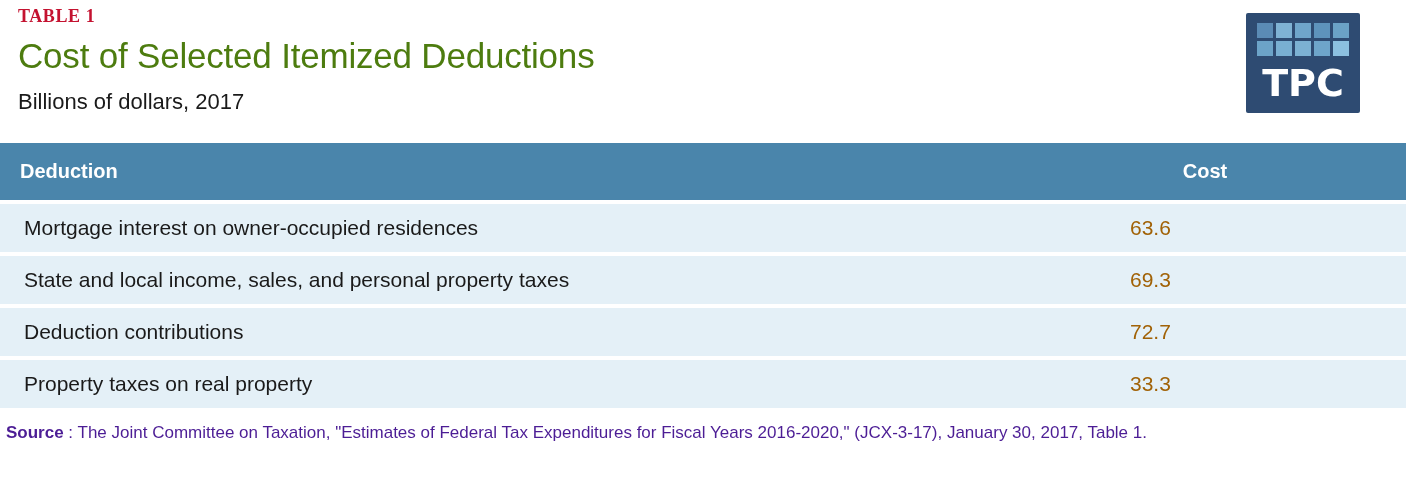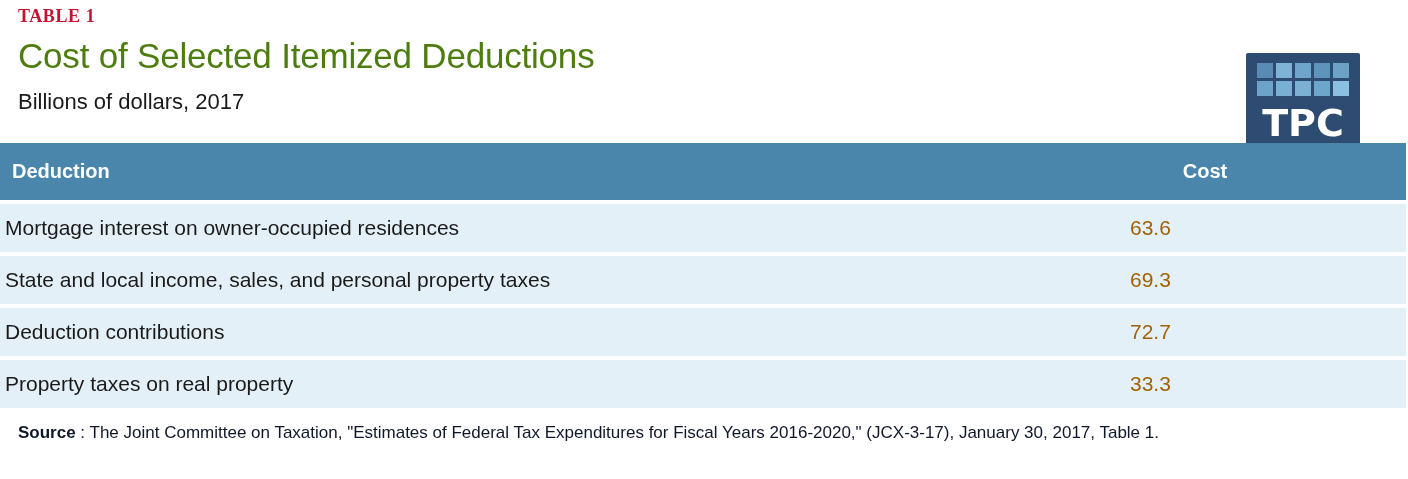--- a/index.html
+++ b/index.html
@@ -56,21 +56,20 @@
 
   
   .logo {
     position: absolute;
     left: 1246px;
     top: 13px;
     width: 114px;
     height: 100px;
     background: #2e4b72;
     border-radius: 2px;
-    margin-top: 40px;
   }
   .logo-grid {
     position: absolute;
     left: 11px;
     top: 10px;
     width: 92px;
     display: grid;
     grid-template-columns: repeat(5, 1fr);
     grid-template-rows: repeat(2, 15px);
     gap: 3px;
@@ -97,21 +96,21 @@
     top: 143px;
     width: 1406px;
   }
   .thead {
     display: flex;
     align-items: center;
     height: 57px;
     background: #4a85ab;
   }
   .th-deduction {
-    padding-left: 12px;
+    padding-left: 20px;
     font-size: 20px;
     font-weight: bold;
     color: #ffffff;
   }
   .th-cost {
     position: absolute;
     left: 1130px;
     width: 150px;
     text-align: center;
     font-size: 20px;
@@ -121,43 +120,43 @@
   .tbody { margin-top: 0; }
   .row {
     position: relative;
     height: 48px;
     background: #e4f0f7;
     margin-top: 4px;
     display: flex;
     align-items: center;
   }
   .cell-label {
-    padding-left: 5px;
+    padding-left: 24px;
     font-size: 21px;
     color: #1a1a1a;
     white-space: nowrap;
   }
   .cell-value {
     position: absolute;
     left: 1130px;
     width: 150px;
     text-align: left;
     font-size: 21px;
     color: #a16207;
   }
 
   
   .source {
     position: absolute;
-    left: 18px;
+    left: 6px;
     top: 419px;
     width: 1200px;
     font-size: 17px;
     line-height: 27px;
-    color: #0f172a;
+    color: #4c1d95;
   }
   .source b { font-weight: bold; }
 </style>
 </head>
 <body>
 
 <div class="header">
   <div class="table-label">TABLE 1</div>
   <div class="main-title">Cost of Selected Itemized Deductions</div>
   <div class="subtitle">Billions of dollars, 2017</div>

